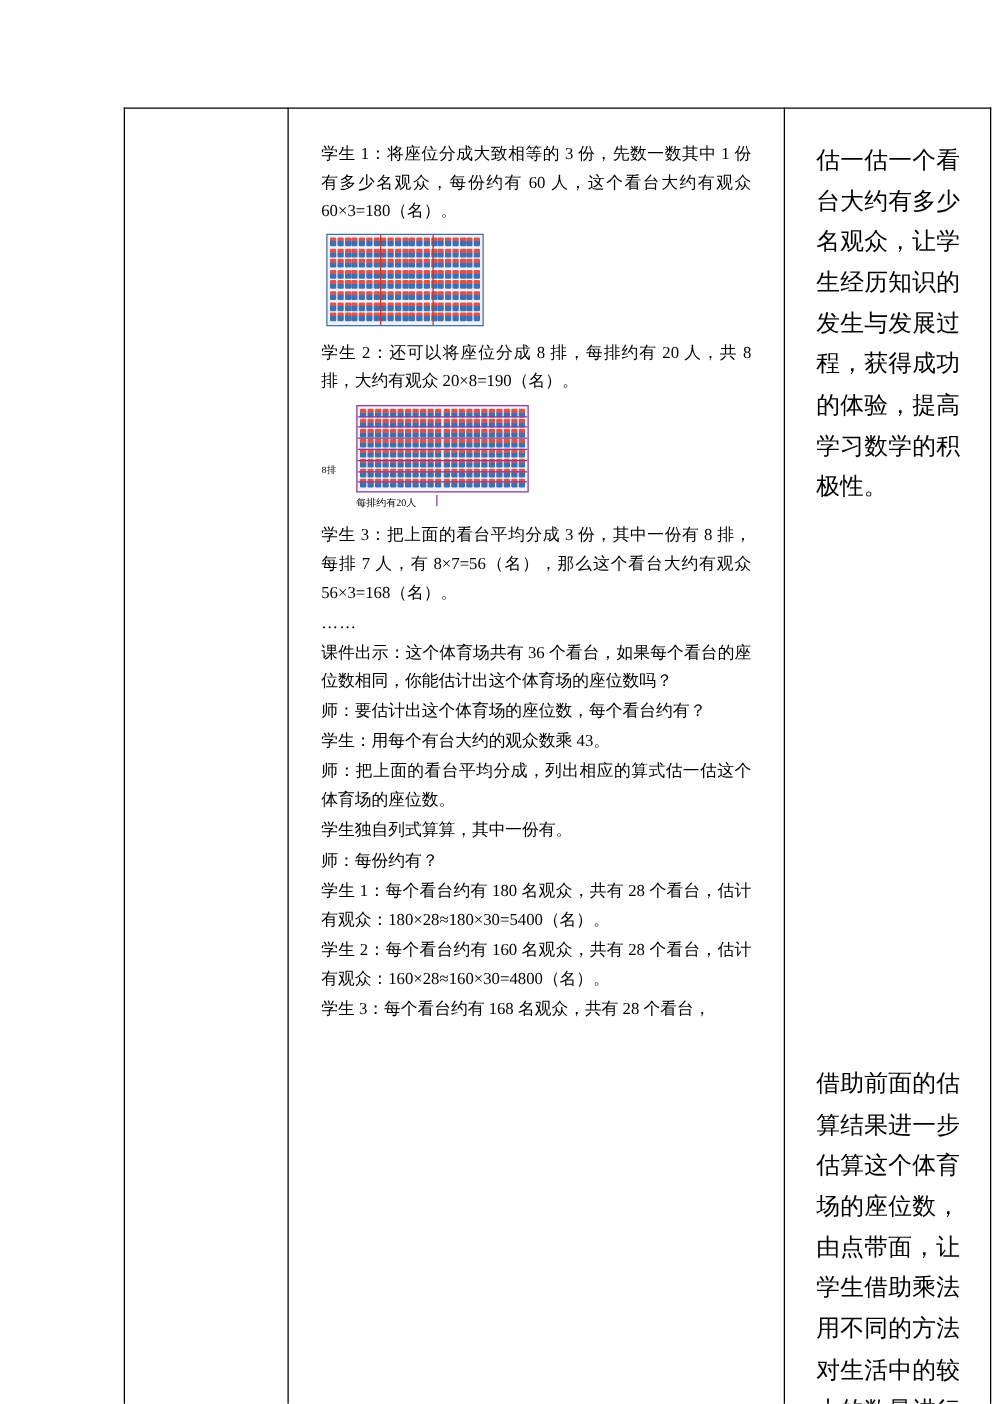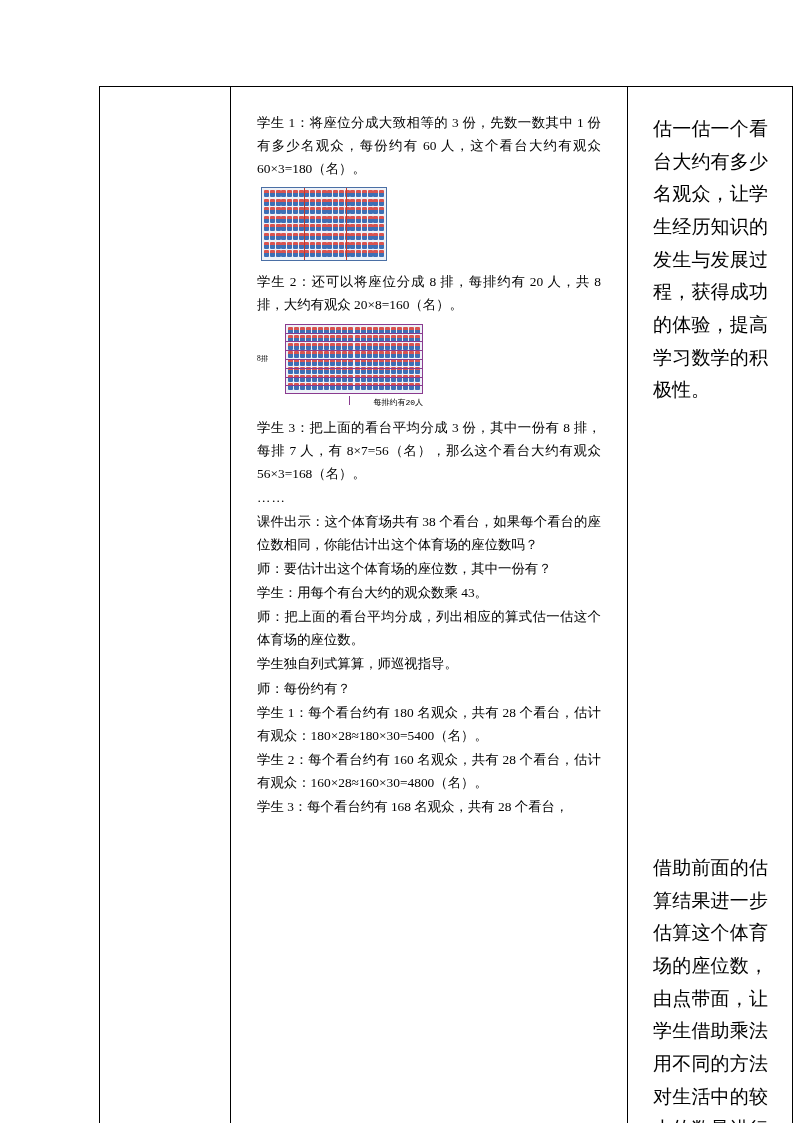--- a/index.html
+++ b/index.html
@@ -125,31 +125,31 @@
   .fig2 .hline {
     position: absolute;
     left: 0;
     right: 0;
     height: 0;
     border-top: 1px solid #8a3b8f;
   }
   .fig2-label-left {
     position: absolute;
     left: 0;
-    top: 29px;
+    top: 47px;
     font-size: 7.5px;
-    font-family: Liberation Serif, serif;
+    font-family: Liberation Mono, monospace;
     color: #000;
   }
   .fig2-caption {
     margin: 2px 0 0 24px;
     width: 138px;
-    text-align: right;
+    text-align: left;
     font-size: 8px;
-    font-family: Liberation Mono, monospace;
+    font-family: Liberation Serif, serif;
     color: #000;
   }
   .fig2-arrow {
     position: absolute;
     left: 92px;
     top: 72px;
     width: 0;
     height: 9px;
     border-left: 1px solid #8a3b8f;
   }
@@ -355,21 +355,21 @@
                       <span class="seat"></span>
                       <span class="seat"></span>
                       <span class="seat"></span>
                     </div>
               </div>
               <div class="vline a"></div>
               <div class="vline b"></div>
             </div>
           </div>
 
-          <p class="para">学生 2：还可以将座位分成 8 排，每排约有 20 人，共 8 排，大约有观众 20×8=160（名）。</p>
+          <p class="para">学生 2：还可以将座位分成 8 排，每排约有 20 人，共 8 排，大约有观众 20×8=190（名）。</p>
 
           <div class="fig2-wrap">
             <div class="fig2-label-left">8排</div>
             <div class="fig2">
               <div class="seat-rows">
                 <div class="seat-row">
                       <span class="seat"></span>
                       <span class="seat"></span>
                       <span class="seat"></span>
                       <span class="seat"></span>
@@ -568,25 +568,25 @@
               <div class="hline" style="top:43px"></div>
               <div class="hline" style="top:52px"></div>
               <div class="hline" style="top:60px"></div>
             </div>
             <div class="fig2-arrow"></div>
             <div class="fig2-caption">每排约有20人</div>
           </div>
 
           <p class="para">学生 3：把上面的看台平均分成 3 份，其中一份有 8 排，每排 7 人，有 8×7=56（名），那么这个看台大约有观众 56×3=168（名）。</p>
           <p class="para dots">……</p>
-          <p class="para">课件出示：这个体育场共有 38 个看台，如果每个看台的座位数相同，你能估计出这个体育场的座位数吗？</p>
-          <p class="para">师：要估计出这个体育场的座位数，其中一份有？</p>
+          <p class="para">课件出示：这个体育场共有 36 个看台，如果每个看台的座位数相同，你能估计出这个体育场的座位数吗？</p>
+          <p class="para">师：要估计出这个体育场的座位数，每个看台约有？</p>
           <p class="para">学生：用每个有台大约的观众数乘 43。</p>
           <p class="para">师：把上面的看台平均分成，列出相应的算式估一估这个体育场的座位数。</p>
-          <p class="para">学生独自列式算算，师巡视指导。</p>
+          <p class="para">学生独自列式算算，其中一份有。</p>
           <p class="para">师：每份约有？</p>
           <p class="para">学生 1：每个看台约有 180 名观众，共有 28 个看台，估计有观众：180×28≈180×30=5400（名）。</p>
           <p class="para">学生 2：每个看台约有 160 名观众，共有 28 个看台，估计有观众：160×28≈160×30=4800（名）。</p>
           <p class="para tight">学生 3：每个看台约有 168 名观众，共有 28 个看台，</p>
 
         </div>
       </td>
       <td class="col-right">
         <div class="cell-right-inner">
           <p class="para right-block">估一估一个看台大约有多少名观众，让学生经历知识的发生与发展过程，获得成功的体验，提高学习数学的积极性。</p>

